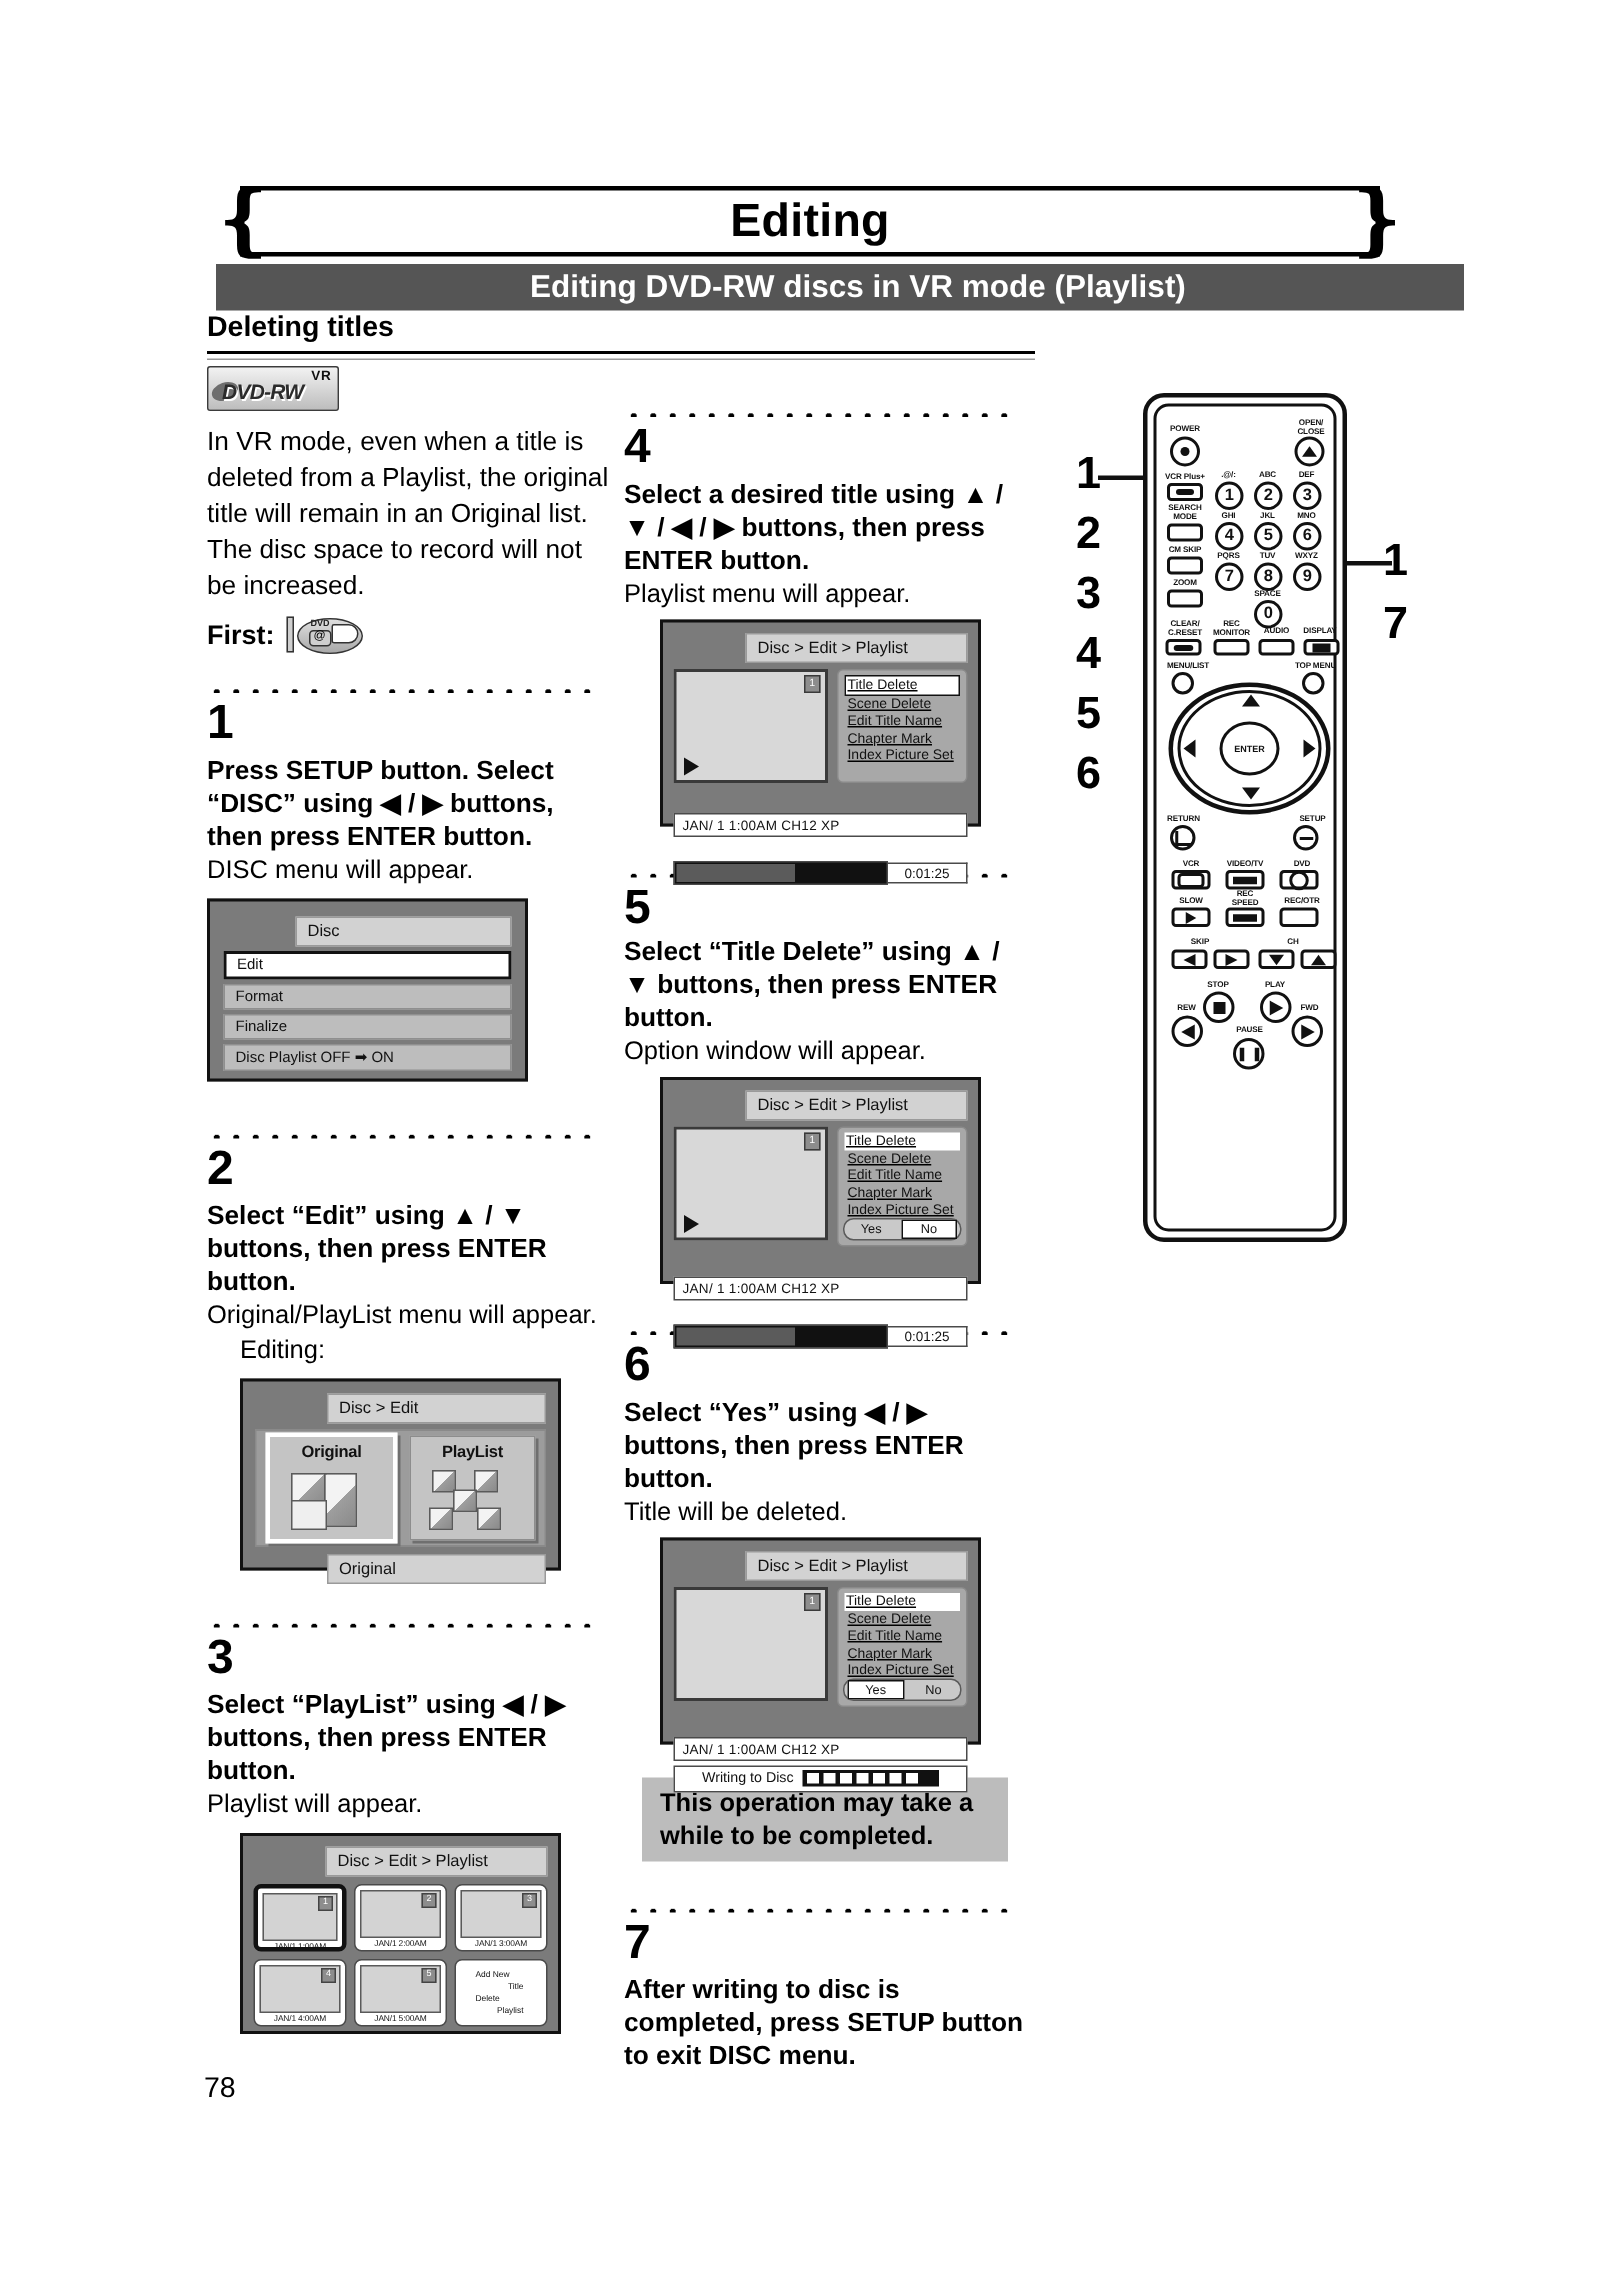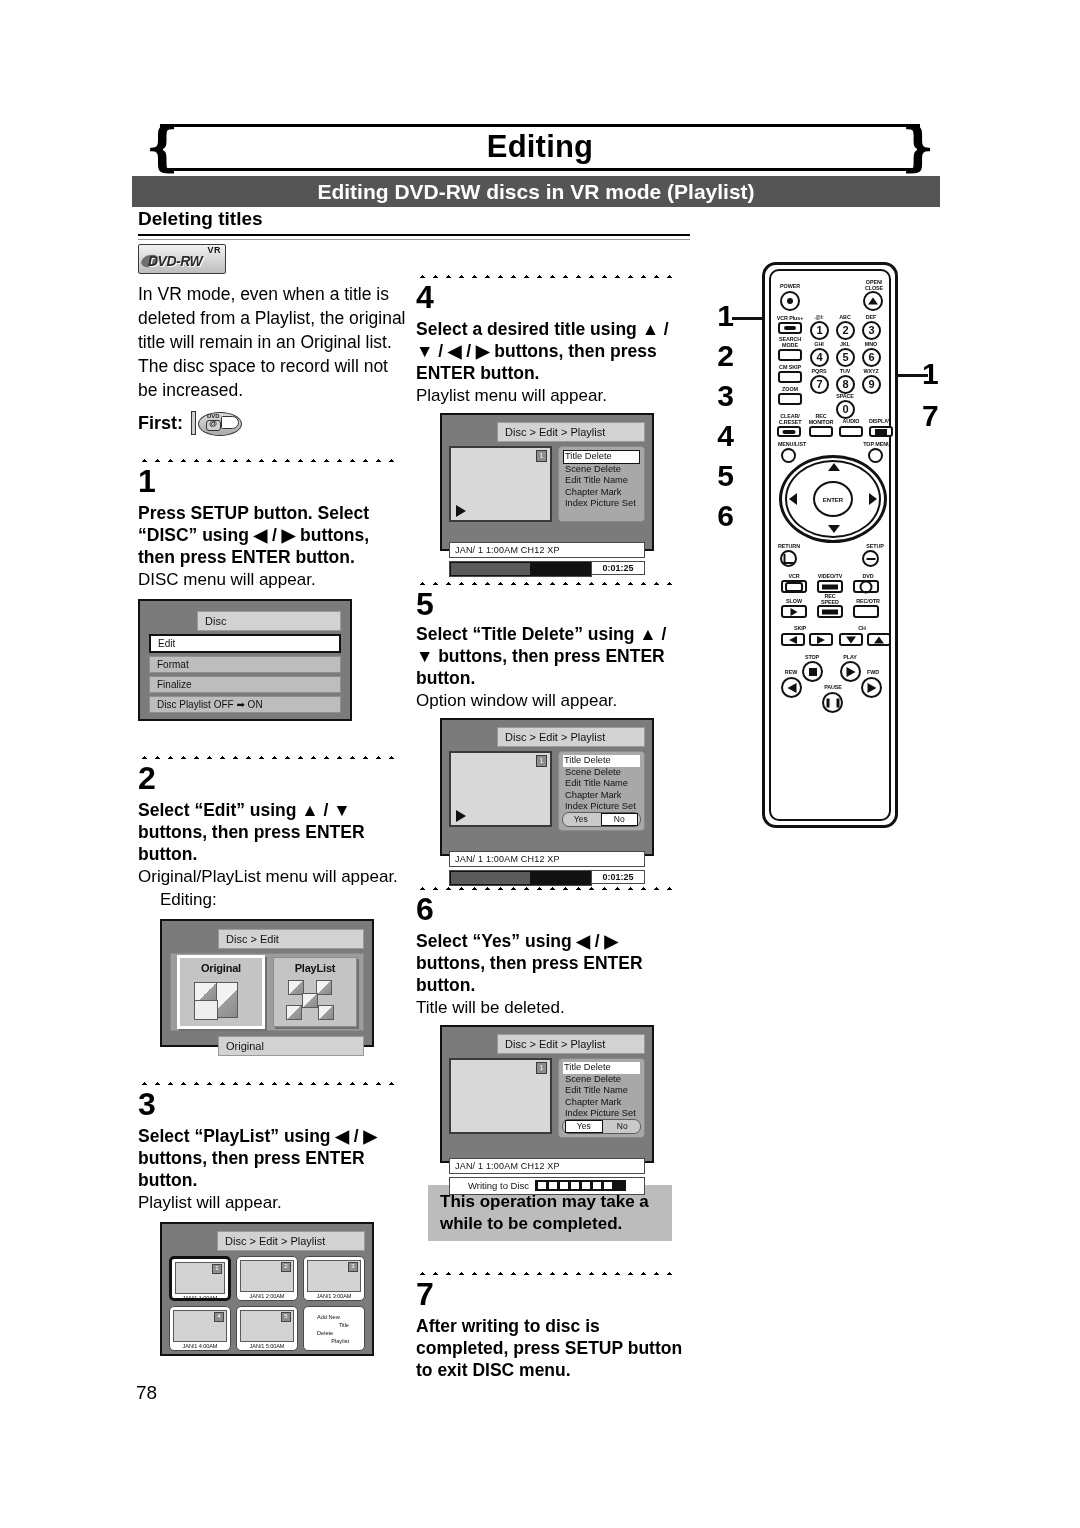--- a/index.html
+++ b/index.html
@@ -8,21 +8,21 @@
 
   
   .chapter-banner{position:absolute;left:140px;top:124px;width:800px;height:50px;}
   .chapter-banner .box{position:absolute;left:20px;top:0;width:760px;height:47px;border:3px solid #000;background:#fff;box-sizing:border-box;}
   .chapter-banner .title{position:absolute;left:0;top:0;width:800px;height:47px;line-height:45px;text-align:center;
        font-size:31px;font-weight:bold;letter-spacing:.2px;}
   .brace{position:absolute;top:-1px;font-size:52px;line-height:48px;font-family:"DejaVu Sans",sans-serif;font-weight:300;}
   .brace.l{left:1px;}
   .brace.r{right:1px;}
 
-  .section-bar{position:absolute;left:132px;top:176px;width:808px;height:31px;background:#555;}
+  .section-bar{position:absolute;left:144px;top:176px;width:808px;height:31px;background:#555;padding-left:24px;}
   .section-bar span{display:block;text-align:center;line-height:31px;color:#fff;font-size:21px;font-weight:bold;}
 
   .subsection{position:absolute;left:138px;top:208px;font-size:19px;font-weight:bold;}
   .subsection-rule{position:absolute;left:138px;top:234px;width:552px;height:3px;border-top:2px solid #000;border-bottom:1px solid #999;}
 
   
   .col{position:absolute;}
   .col-left{left:138px;top:244px;width:268px;}
   .col-mid{left:416px;top:252px;width:268px;}
 
@@ -87,30 +87,30 @@
   .pl-addnew .r1{text-align:left;padding-left:8px;}
   .pl-addnew .r2{text-align:right;padding-right:10px;}
 
   
   .screen-detail{position:relative;width:214px;height:138px;margin-top:6px;}
   .sd-body{display:flex;gap:6px;margin-top:4px;}
   .sd-thumb{width:99px;height:72px;background:#d8d8d8;border:2px solid #3a3a3a;position:relative;}
   .sd-thumb .num{position:absolute;right:3px;top:2px;width:9px;height:10px;background:#8d8d8d;border:1px solid #3a3a3a;
       color:#fff;font-size:7px;line-height:9px;text-align:center;}
   .sd-thumb .play{position:absolute;left:5px;bottom:3px;width:0;height:0;border-left:10px solid #111;border-top:6px solid transparent;border-bottom:6px solid transparent;}
-  .sd-menu{flex:1;background:#a8a8a8;border:1px solid #8a8a8a;border-radius:4px;padding:3px 4px;position:relative;}
+  .sd-menu{flex:1;background:#a8a8a8;border:1px solid #8a8a8a;border-radius:4px;padding:3px 4px;position:relative;text-decoration:underline;}
   .sd-menu .mi{font-size:9.3px;line-height:11.5px;color:#111;padding-left:2px;}
   .sd-menu .mi.sel{background:#fff;border:1px solid #111;padding-left:1px;}
   .sd-menu .mi.sel.plain{border:none;background:#fff;}
   .yesno{position:absolute;left:3px;right:3px;bottom:3px;background:#c9c9c9;border:1px solid #5a5a5a;border-radius:7px;
       display:flex;height:13px;align-items:center;}
   .yesno div{flex:1;text-align:center;font-size:8.5px;line-height:11px;color:#111;}
   .yesno div.sel{background:#fff;border:1px solid #111;margin:0 2px;}
   .sd-info{background:#fff;border:1px solid #4a4a4a;font-size:9px;padding:2px 5px;margin-top:20px;color:#111;letter-spacing:.2px;}
-  .sd-prog{margin-top:3px;display:flex;align-items:flex-start;height:14px;font-weight:bold;}
+  .sd-prog{margin-top:17px;display:flex;align-items:center;height:14px;}
   .sd-prog .bar{flex:1;height:14px;background:#111;border:1px solid #4a4a4a;position:relative;}
   .sd-prog .bar i{position:absolute;left:1px;top:1px;bottom:1px;width:56%;background:#5b5b5b;display:block;}
   .sd-prog .time{width:52px;background:#fff;border:1px solid #4a4a4a;border-left:none;font-size:9px;line-height:12px;text-align:center;color:#111;}
   .sd-writing{margin-top:3px;background:#fff;border:1px solid #4a4a4a;height:16px;display:flex;align-items:center;padding:0 18px;}
   .sd-writing .t{font-size:9.5px;color:#111;}
   .sd-writing .blk{flex:1;margin-left:6px;height:11px;background:#111;position:relative;}
   .sd-writing .blk i{position:absolute;top:2px;bottom:2px;width:8px;background:#fff;}
 
   
   .notebox{background:#bcbcbc;padding:6px 12px;font-size:17px;font-weight:bold;line-height:22px;width:244px;box-sizing:border-box;}

